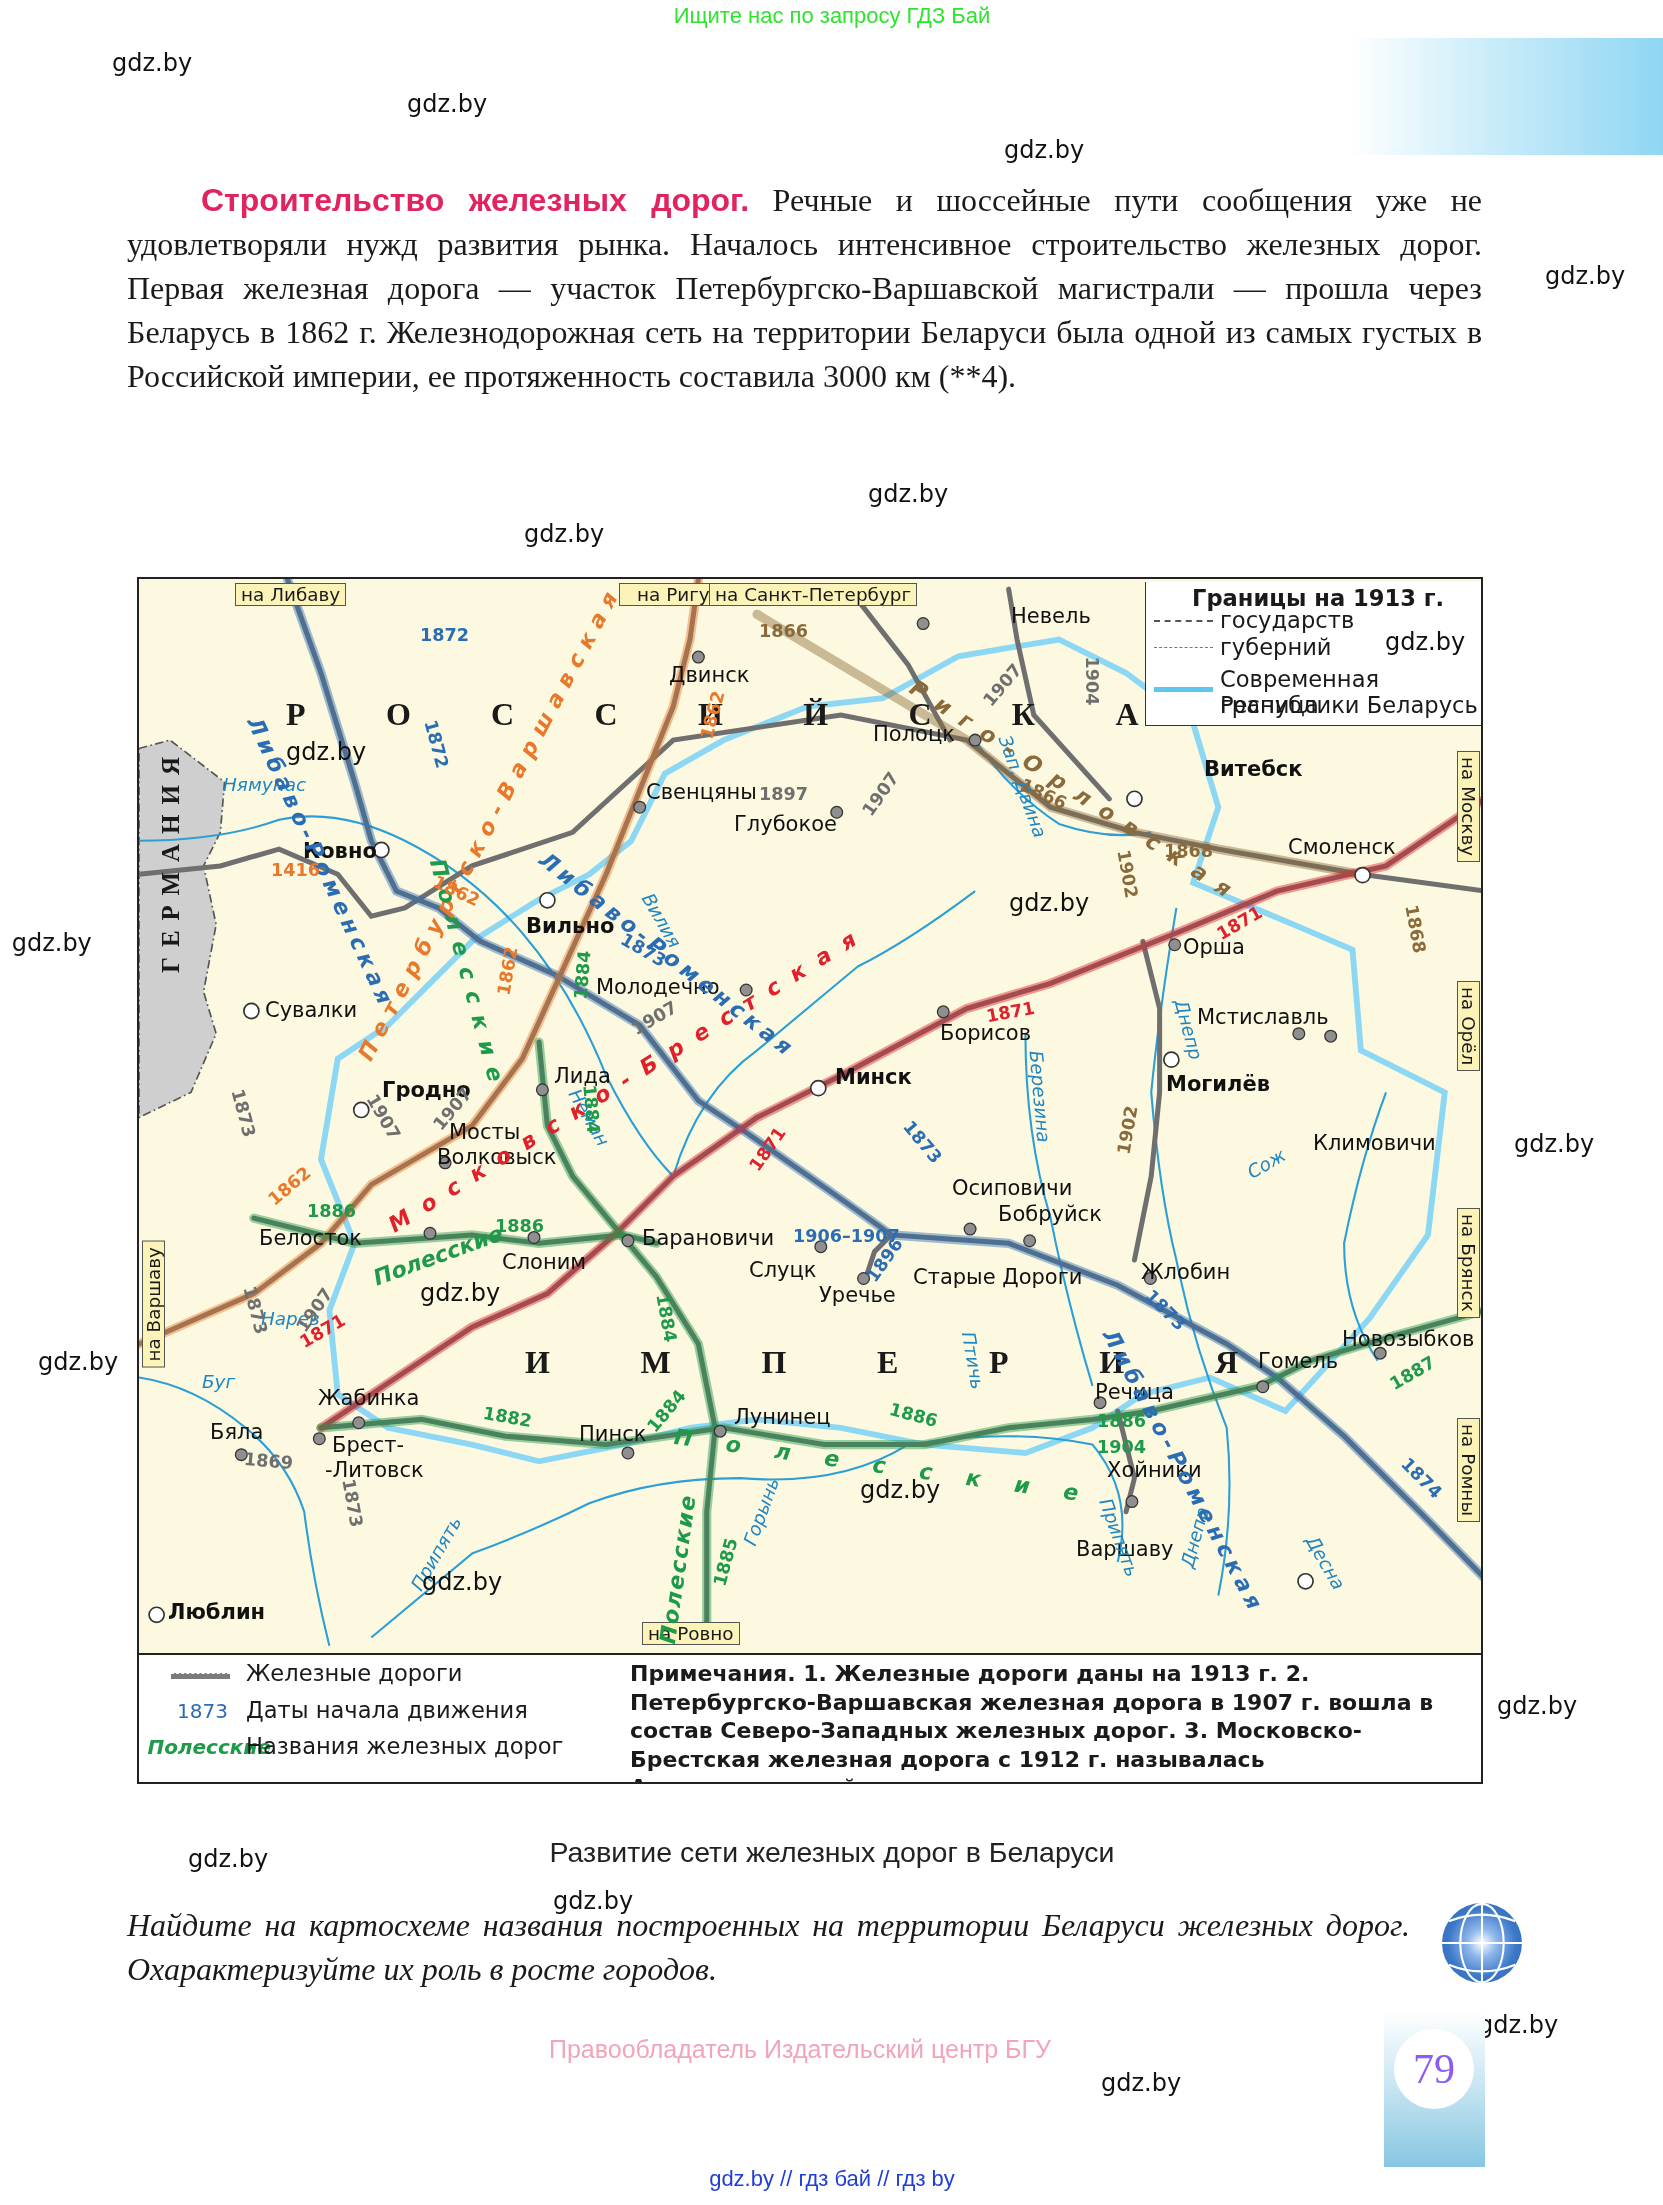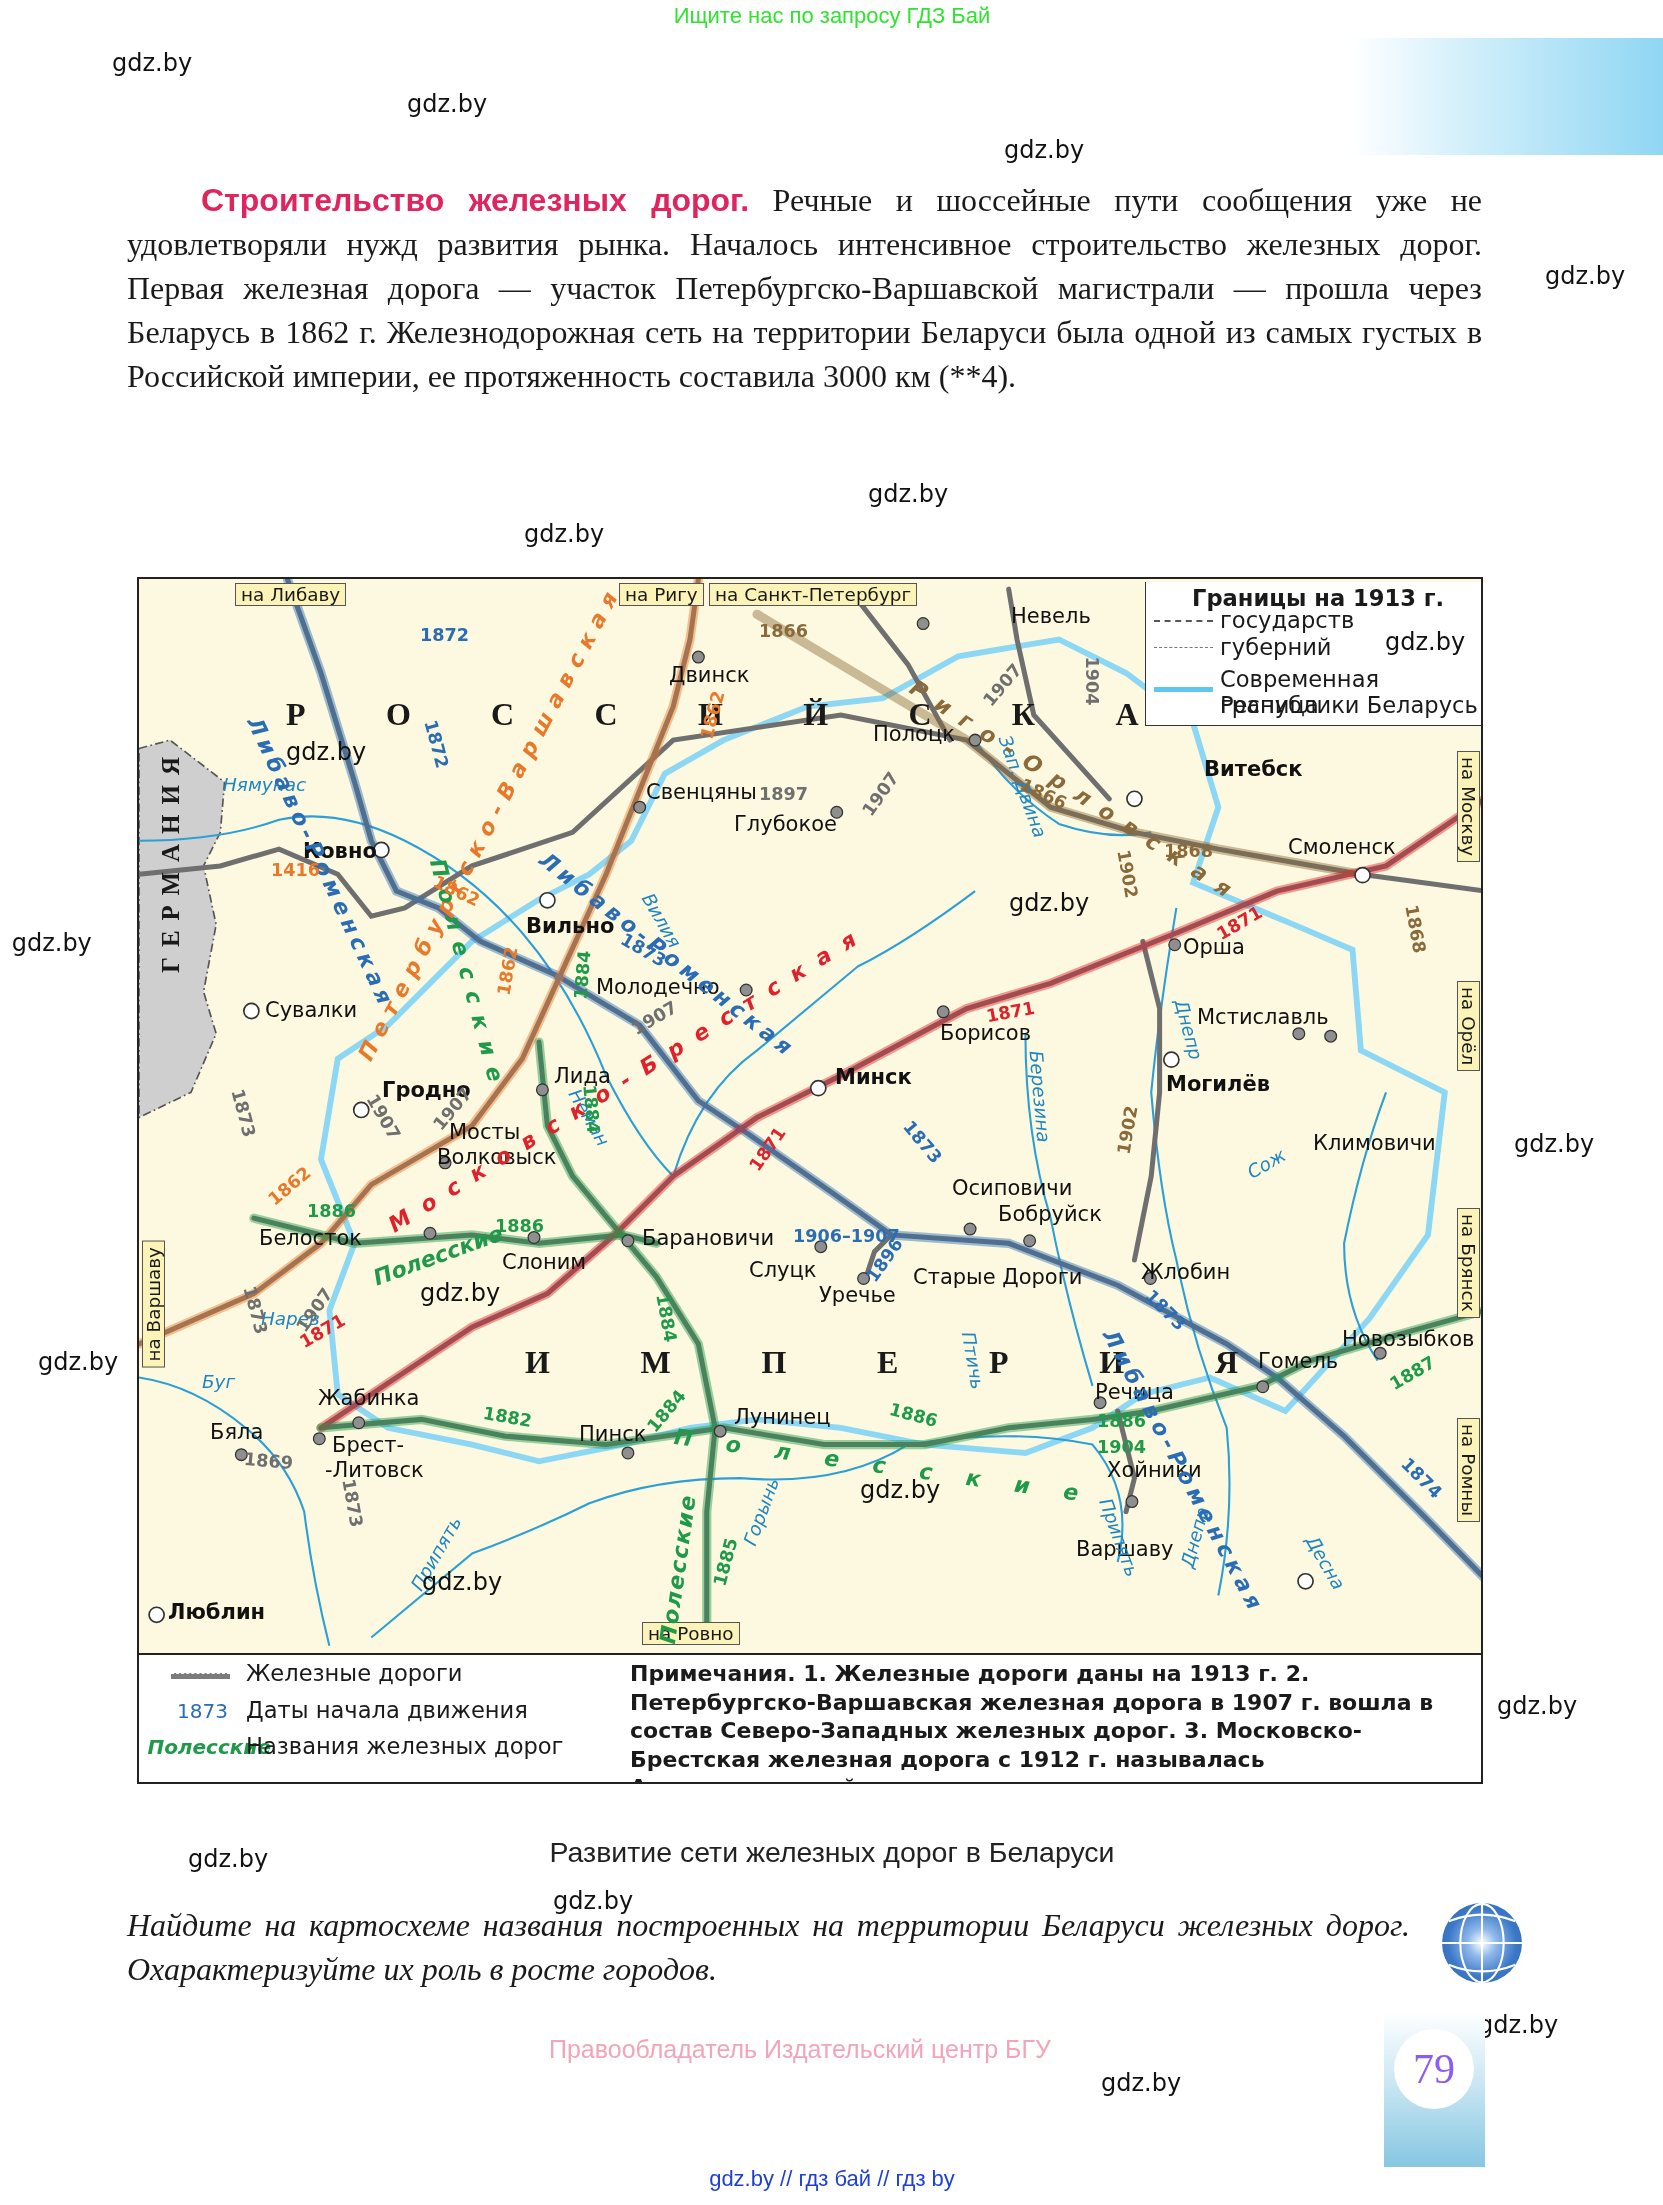--- a/index.html
+++ b/index.html
@@ -133,21 +133,21 @@
         <circle cx="1400" cy="1071" r="0"></circle>
       <circle cx="973" cy="1295" r="9"></circle>
         <circle cx="1394" cy="1261" r="9"></circle>
         <circle cx="297" cy="1203" r="9"></circle>
       <circle cx="1554" cy="1883" r="9"></circle>
         <circle cx="184" cy="1923" r="9"></circle>
     </g>
   </svg>
 
   <div class="abs ml" style="left:96px;top:4.2px;background:#fbf3b7;border:0.8px solid #555;padding:0 5px;font-size:18.4px">на Либаву</div>
-  <div class="abs ml" style="left:480px;top:4.2px;background:#fbf3b7;border:0.8px solid #555;padding:0 5px;font-size:18.4px">на Ригу</div>
+  <div class="abs ml" style="left:480px;top:4.2px;background:#fbf3b7;border:0.8px solid #555;padding:0 17px;font-size:18.4px">на Ригу</div>
   <div class="abs ml" style="left:570px;top:4.2px;background:#fbf3b7;border:0.8px solid #555;padding:0 5px;font-size:18.4px">на Санкт-Петербург</div>
   <div class="abs ml" style="left:1318px;top:172px;background:#fbf3b7;border:0.8px solid #555;padding:5px 0;font-size:18.4px;writing-mode:vertical-rl">на Москву</div>
   <div class="abs ml" style="left:1318px;top:402px;background:#fbf3b7;border:0.8px solid #555;padding:5px 0;font-size:18.4px;writing-mode:vertical-rl">на Орёл</div>
   <div class="abs ml" style="left:1318px;top:629px;background:#fbf3b7;border:0.8px solid #555;padding:5px 0;font-size:18.4px;writing-mode:vertical-rl">на Брянск</div>
   <div class="abs ml" style="left:1318px;top:839px;background:#fbf3b7;border:0.8px solid #555;padding:5px 0;font-size:18.4px;writing-mode:vertical-rl">на Ромны</div>
   <div class="abs ml" style="left:503px;top:1043px;background:#fbf3b7;border:0.8px solid #555;padding:0 5px;font-size:18.4px">на Ровно</div>
   <div class="abs ml" style="left:2.5px;top:662px;background:#fbf3b7;border:0.8px solid #555;padding:5px 0;font-size:18.4px;writing-mode:vertical-rl;transform:rotate(180deg)">на Варшаву</div>
 
   <div class="abs" style="left:18.4px;top:168px;writing-mode:vertical-rl;transform:rotate(180deg);font-family:'Liberation Serif',serif;font-size:25px;letter-spacing:10px;font-weight:bold">ГЕРМАНИЯ</div>
   <div class="abs" style="left:147px;top:117px;width:956px;display:flex;justify-content:space-between;font-family:'Liberation Serif',serif;font-size:32px;font-weight:bold">

